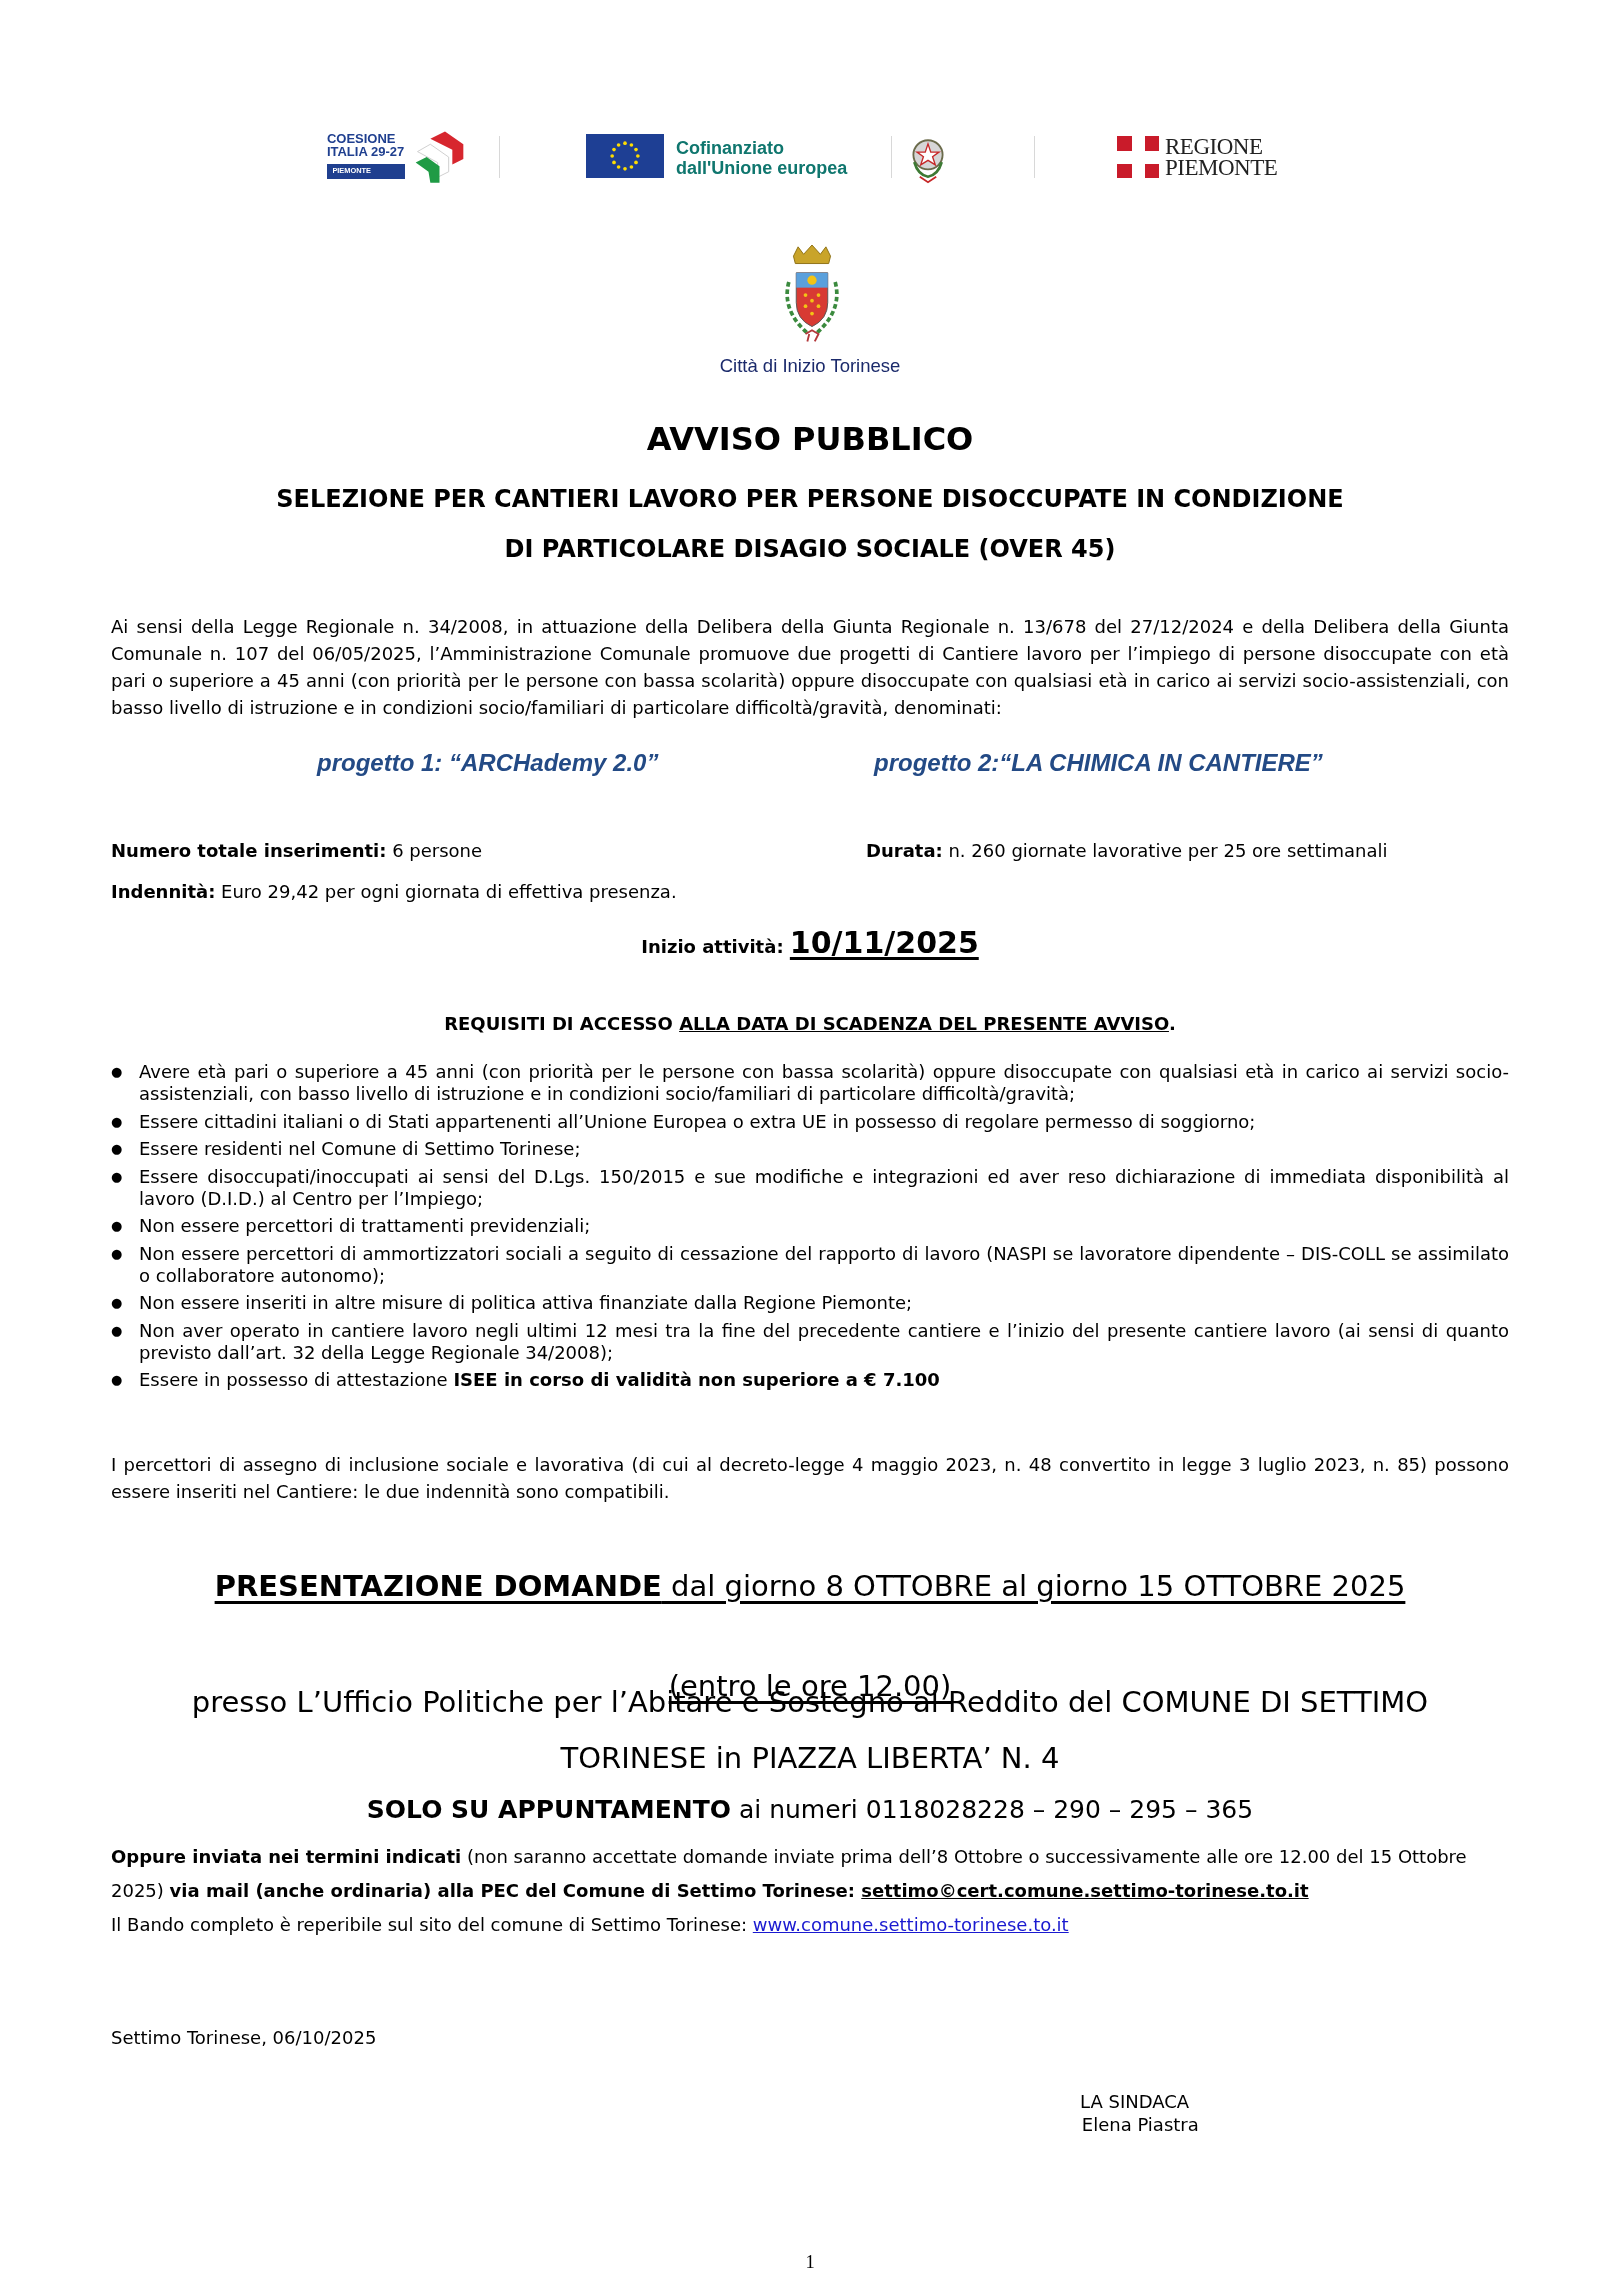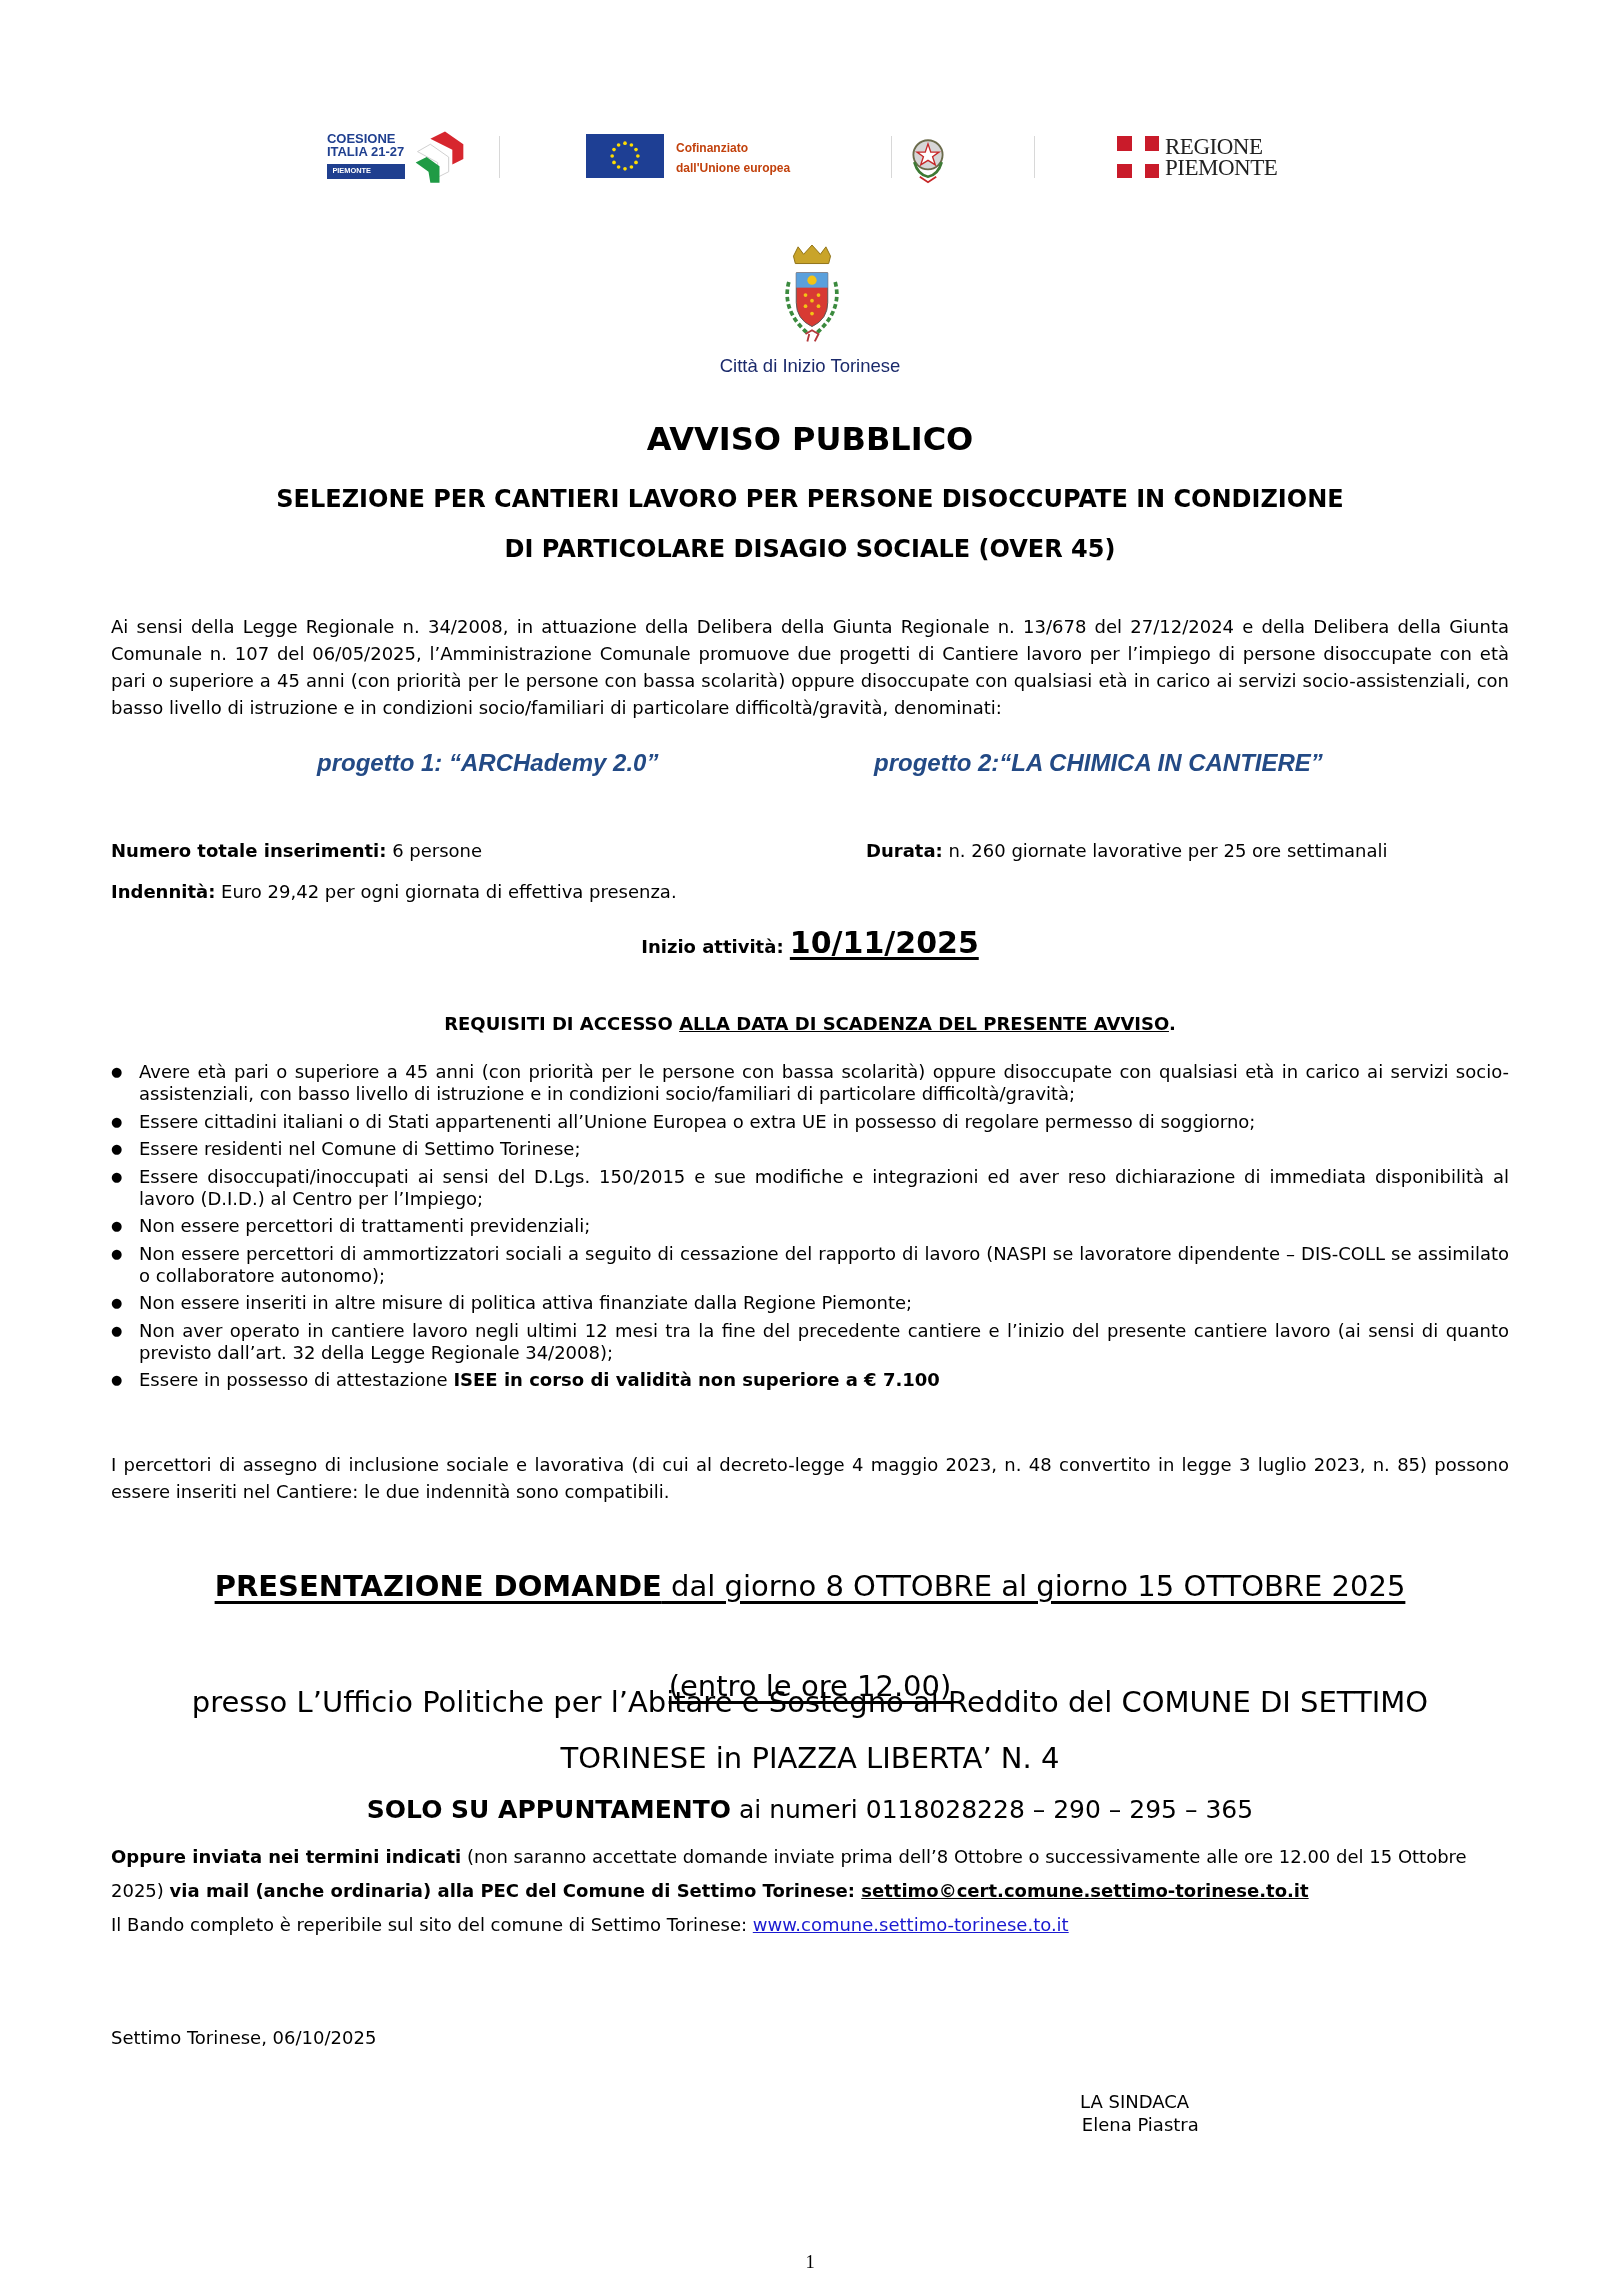--- a/index.html
+++ b/index.html
@@ -11,21 +11,21 @@
     .logo-strip { top: 125px; left: 314px; width: 997px; height: 65px; }
     .logo { position: absolute; top: 0; height: 65px; }
     .sep { position: absolute; top: 11px; width: 0.9px; height: 42px; background: #d8d8d8; }
     .coesione { left: 9.2px; width: 148px; }
     .coesione .t1, .coesione .t2 { font-family: "Liberation Sans", sans-serif; font-weight: bold; color: #1f3f8f; font-size: 13px; line-height: 14px; position: absolute; left: 3.7px; }
     .coesione .t1 { top: 7.4px; }
     .coesione .t2 { top: 20px; }
     .coesione .bar { position: absolute; left: 3.7px; top: 39px; width: 78px; height: 14.8px; background: #1f3f8f; color: #fff; font-size: 7.4px; font-weight: bold; line-height: 14.8px; padding-left: 5.5px; box-sizing: border-box; font-family: "Liberation Sans", sans-serif; }
     .eu { left: 272px; width: 277px; }
     .eu .flag { position: absolute; left: 0; top: 9.2px; width: 78px; height: 44px; background: #1e3f94; }
-    .eu .txt { position: absolute; left: 90px; top: 13px; color: #c2410c; font-family: "Liberation Sans", sans-serif; font-weight: bold; font-size: 12px; line-height: 20px; }
+    .eu .txt { position: absolute; left: 90px; top: 13px; color: #0f766e; font-family: "Liberation Sans", sans-serif; font-weight: bold; font-size: 18px; line-height: 20px; }
     .emblem { left: 593px; width: 42px; }
     .piemonte { left: 803px; width: 203px; }
     .piemonte .shield { position: absolute; left: 0; top: 11px; width: 42px; height: 42px; background: #c91b2a; }
     .piemonte .shield:before { content: ""; position: absolute; left: 14.8px; top: 0; width: 13px; height: 42px; background: #ffffff; }
     .piemonte .shield:after { content: ""; position: absolute; left: 0; top: 14.8px; width: 42px; height: 13px; background: #ffffff; }
     .piemonte .txt { position: absolute; left: 48px; top: 11px; font-family: "Liberation Serif", serif; font-size: 23px; line-height: 21px; color: #222; letter-spacing: -0.5px; }
 
     
     .coat { top: 245px; left: 761px; width: 102px; height: 102px; }
     .city-name { top: 355px; left: 0; width: 1620px; text-align: center; font-family: "Liberation Sans", sans-serif; font-size: 18.5px; color: #1b2a6b; }
@@ -78,21 +78,21 @@
     .sign { top: 2090px; left: 1080px; font-size: 18px; line-height: 23px; }
     .sign .name { padding-left: 1.8px; }
     .page-num { top: 2252px; left: 0; width: 1620px; text-align: center; font-family: "Liberation Serif", serif; font-size: 18.5px; }
   </style>
 </head>
 <body>
 
 <div class="abs logo-strip">
   <div class="logo coesione">
     <span class="t1">COESIONE</span>
-    <span class="t2">ITALIA 21-27</span>
+    <span class="t2">ITALIA 29-27</span>
     <span class="bar">PIEMONTE</span>
     <svg style="position:absolute;left:89px;top:5.5px" width="55" height="54" viewBox="0 0 60 58">
       <polygon points="20,8 36,0 56,14 56,30 44,36 44,20" fill="#d7262e"></polygon>
       <polygon points="6,22 20,14 40,28 40,44 28,50 28,34" fill="#ffffff" stroke="#ccc" stroke-width="1"></polygon>
       <polygon points="4,34 16,28 30,38 30,56 20,56 18,44" fill="#1f9b45"></polygon>
     </svg>
   </div>
   <div class="sep" style="left:185px"></div>
   <div class="logo eu">
     <div class="flag">

